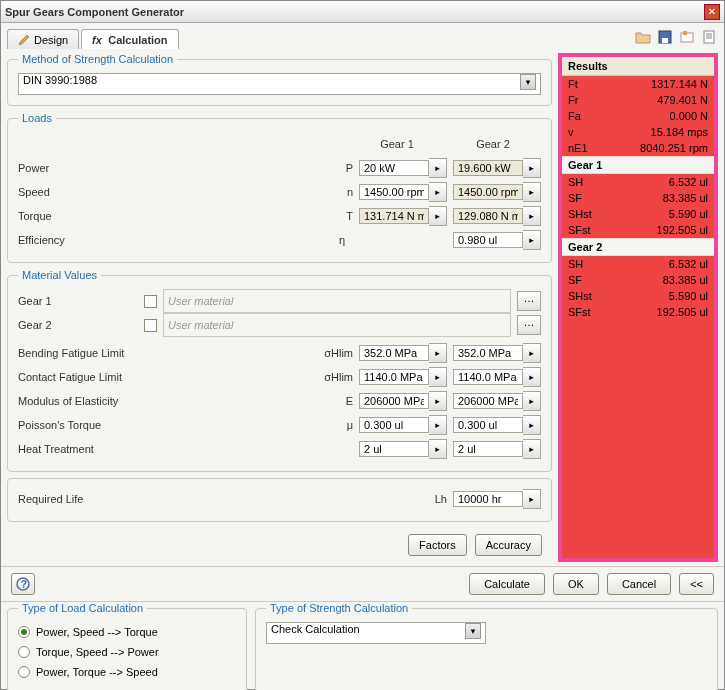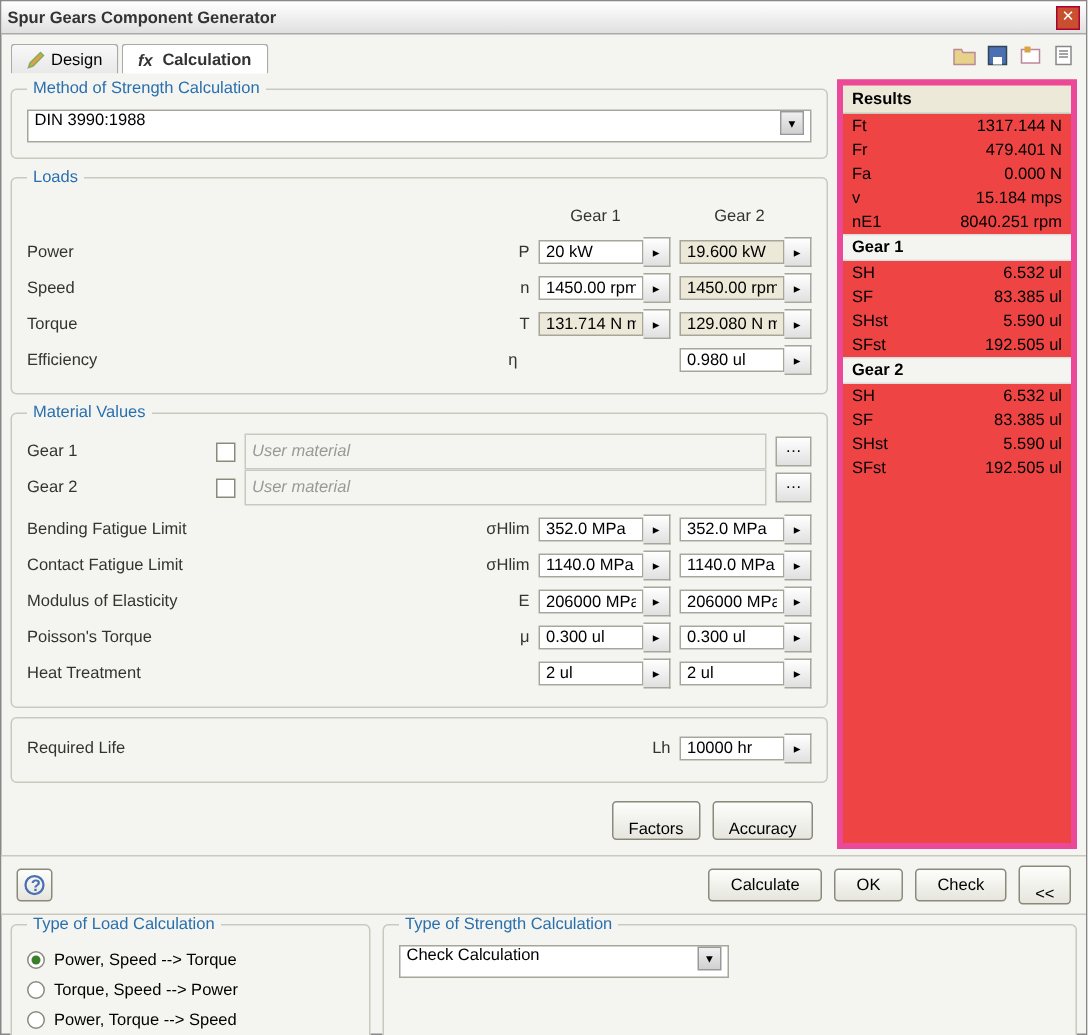--- a/index.html
+++ b/index.html
@@ -28,21 +28,21 @@
 input[type=text].val.ro { background: #ece9d8; }
 .spin { width: 18px; height: 20px; border: 1px solid #a6a69b; border-left: none; background: linear-gradient(#fff,#e0e0e0); text-align: center; line-height: 18px; cursor: pointer; font-size: 9px; }
 .wide { width: 150px; }
 .dotsbtn { width: 24px; height: 20px; border: 1px solid #a6a69b; background: linear-gradient(#fff,#e0e0e0); text-align: center; cursor: pointer; }
 select, .combo { height: 22px; border: 1px solid #a6a69b; background: #fff; padding: 0 4px; width: 100%; }
 .combo { display: flex; justify-content: space-between; cursor: pointer; }
 .combo .arrow { width: 16px; height: 16px; background: linear-gradient(#f0f0f0,#d0d0d0); border: 1px solid #999; text-align: center; font-size: 9px; line-height: 14px; }
 .colhdr { display: flex; }
 .colhdr .h { width: 96px; text-align: center; color: #333; }
 .btn { height: 22px; padding: 0 14px; border: 1px solid #8a8a7a; border-radius: 3px; background: linear-gradient(#fdfdfb,#e6e6de); cursor: pointer; }
-.btn.small { padding: 12px 10px; }
+.btn.small { padding: 0 10px; }
 .btnrow { display: flex; gap: 8px; justify-content: flex-end; padding: 6px 10px; align-items: center; }
 .results-hdr { font-weight: bold; background: #ece9d8; padding: 3px 6px; border-bottom: 1px solid #c9c9bf; }
 .res-sub { font-weight: bold; background: #f4f4f0; padding: 2px 6px; border-top: 1px solid #ddd; border-bottom: 1px solid #ddd; }
 .res-row { display: flex; padding: 2px 6px; }
 .res-row .k { flex: 1; }
 .res-row .v { text-align: right; }
 .checkbox { width: 13px; height: 13px; border: 1px solid #8a8a7a; background: #fff; }
 .radio { width: 12px; height: 12px; border: 1px solid #8a8a7a; border-radius: 50%; background: #fff; display: inline-flex; align-items: center; justify-content: center; }
 .radio.on::after { content: ''; width: 6px; height: 6px; background: #3a7f2a; border-radius: 50%; }
 .matval { flex: 1; height: 24px; border: 1px solid #c9c9bf; background: #f4f4f0; color: #999; font-style: italic; padding: 0 4px; display: flex; align-items: center; }
@@ -332,21 +332,21 @@
     <div style="flex:1;display:flex">
         <div class="helpbtn">
           <svg width="14" height="14" viewBox="0 0 14 14">
             <circle cx="7" cy="7" r="6" fill="none" stroke="#4a6fb3" stroke-width="1.5"></circle>
             <text x="4.5" y="11" font-size="10" fill="#4a6fb3" font-weight="bold">?</text>
           </svg>
         </div>
       </div>
     <button class="btn">Calculate</button>
     <button class="btn">OK</button>
-    <button class="btn">Check</button>
+    <button class="btn">Cancel</button>
     <button class="btn small">&lt;&lt;</button>
   </div>
 
   <div class="bottom-panels">
     <fieldset style="flex:0 0 240px">
       <legend>Type of Load Calculation</legend>
       <div class="row" style="height:20px">
           <span class="radio on"></span>
           <span>Power, Speed --&gt; Torque</span>
         </div>

